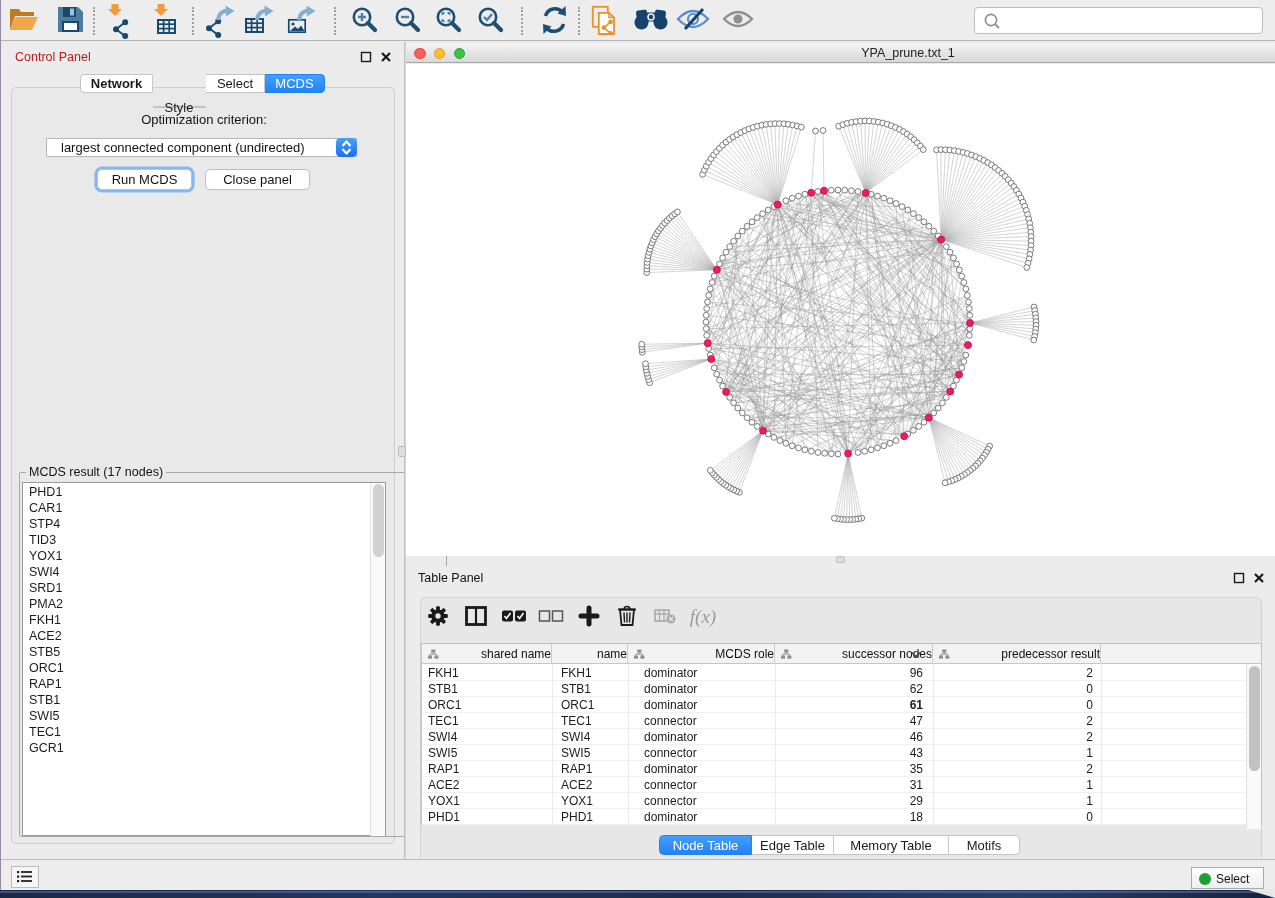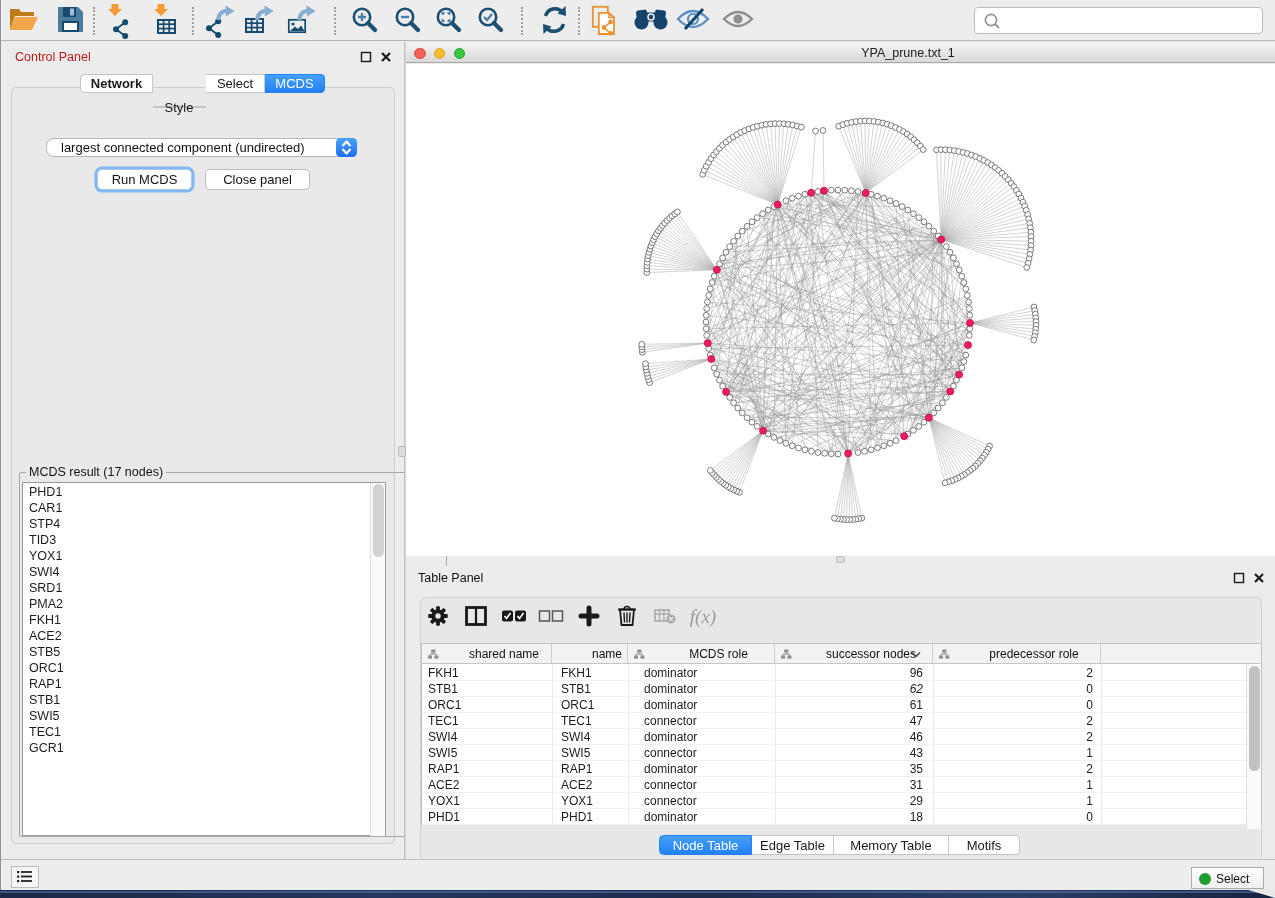--- a/index.html
+++ b/index.html
@@ -14,21 +14,21 @@
 
 #cpanel { position:absolute; left:1px; top:42px; width:404px; height:817px; background:#ececec; }
 #cpanel .title { position:absolute; left:14px; top:8px; font-size:12.5px; color:#b91c1c; }
 #tabpane { position:absolute; left:10px; top:45px; width:384px; height:757px; background:#e9e9e9; border:1px solid #cecece; border-radius:5px; }
 .seg { position:absolute; display:flex; height:19px; font-size:13px; z-index:5; }
 .seg .sg { background:#fff; border-top:1px solid #c3c3c3; border-bottom:1px solid #c3c3c3; border-right:1px solid #c9c9c9; color:#1a1a1a; display:flex; align-items:center; justify-content:center; }
 .seg .sg:first-child { border-left:1px solid #c3c3c3; border-radius:4.5px 0 0 4.5px; }
 .seg .sg:last-child { border-radius:0 4.5px 4.5px 0; border-right:1px solid #c3c3c3; }
 .seg .sel { background:linear-gradient(#44a0f9,#2381f6); color:#fff; border-color:#2381f6 !important; }
 #optlabel { position:absolute; left:0; top:24px; width:384px; text-align:center; font-size:13px; color:#141414; }
-#dropdown { position:absolute; left:34px; top:50px; width:311px; height:19px; background:#fff; border:1px solid #b6b6b6; border-radius:8px; font-size:13px; line-height:17px; padding-left:14px; color:#111; }
+#dropdown { position:absolute; left:34px; top:50px; width:311px; height:19px; background:#fff; border:1px solid #b6b6b6; border-radius:1px; font-size:13px; line-height:17px; padding-left:14px; color:#111; }
 #dropstep { position:absolute; right:-1px; top:-1px; width:21px; height:19px; background:linear-gradient(#47a2fa,#206df3); border-radius:4.5px; }
 .btn { position:absolute; height:21px; background:#fff; border:1px solid #bdbdbd; border-radius:5px; font-size:13px; text-align:center; line-height:19px; color:#141414; }
 #fieldset { position:absolute; left:7px; top:384px; width:428px; height:365px; border:1px solid #a9a9a9; border-radius:2px; }
 #fieldset .legend { position:absolute; left:6px; top:-8px; background:#e9e9e9; padding:0 3px; font-size:12.5px; color:#141414; }
 #listbox { position:absolute; left:2px; top:9px; width:364px; height:354px; background:#fff; border:1px solid #9b9b9b; font-size:12.5px; }
 #listbox .items { position:absolute; left:6px; top:1px; line-height:16px; }
 #lbsb { position:absolute; right:0px; top:0px; width:15px; height:353px; background:#fafafa; border-left:1px solid #e2e2e2; }
 #lbsb .thumb { position:absolute; left:1.5px; top:1px; width:11px; height:73px; background:#d2d2d2; border-radius:6px; }
 
 #vsplit { position:absolute; left:404px; top:42px; width:2px; height:817px; background:#d6d6d6; border-left:1px solid #c2c2c2; }
@@ -40,21 +40,21 @@
 #netcanvas { position:absolute; left:0; top:21px; width:869px; height:492px; background:#fff; }
 
 #hgrip { position:absolute; left:836px; top:556px; width:9px; height:7px; background:#dcdcdc; border:1px solid #c0c0c0; border-radius:2px; }
 
 #tpanel { position:absolute; left:406px; top:566px; width:869px; height:293px; background:#ececec; }
 #tpanel .title { position:absolute; left:12px; top:5px; font-size:12.5px; color:#111; }
 #ttoolpane { position:absolute; left:14px; top:31px; width:842px; height:261px; background:#e7e7e7; border:1px solid #d2d2d2; border-radius:6px 6px 0 0; border-bottom:none; }
 #ttable { position:absolute; left:15px; top:77px; width:841px; height:182px; background:#fff; border:1px solid #c2c2c2; font-size:12px; }
 #thead { position:absolute; left:0; top:0; width:839px; height:20px; background:#f3f3f3; border-bottom:1px solid #c6c6c6; }
 .hcell { position:absolute; top:0; height:20px; border-right:1px solid #cccccc; }
-.hlab { position:absolute; top:3px; width:100%; text-align:center; font-size:12px; color:#111;padding-left:35px; }
+.hlab { position:absolute; top:3px; width:100%; text-align:right; font-size:12px; color:#111;padding-left:35px; }
 .gridv { position:absolute; top:20px; width:0; height:160px; border-left:1px solid #ebebeb; }
 .row { position:absolute; left:0; width:824px; height:16px; border-bottom:1px solid #f0f0f0; }
 .c { position:absolute; top:1px; white-space:nowrap; }
 #tsb { position:absolute; right:0; top:20px; width:15px; height:165px; background:#fafafa; border-left:1px solid #e0e0e0; }
 #tsb .thumb { position:absolute; left:1.5px; top:2px; width:11px; height:105px; background:#c2c2c2; border-radius:6px; }
 
 #statusbar { position:absolute; left:0; top:859px; width:1275px; height:31px; background:#ededed; border-top:1px solid #bdbdbd; }
 #hambtn { position:absolute; left:11px; top:6px; width:28px; height:22px; background:#f6f6f6; border:1px solid #bbb; }
 #membtn { position:absolute; left:1191px; top:7px; width:73px; height:22px; background:linear-gradient(#fdfdfd,#efefef); border:1px solid #ababab; font-size:12px; }
 #membtn .dot { position:absolute; left:7px; top:5px; width:12px; height:12px; border-radius:50%; background:#1d9e33; }
@@ -209,20 +209,21 @@
 </div>
 </div>
 
 <div id="cpanel">
  <div class="title">Control Panel</div>
  <svg width="36" height="14" style="position:absolute;left:358px;top:8px">
   <rect x="2.5" y="2.5" width="9" height="9" fill="none" stroke="#1a1a1a" stroke-width="1.4"></rect>
   <path d="M23 3 L31 11 M31 3 L23 11" stroke="#1a1a1a" stroke-width="2.2"></path>
  </svg>
  <div id="tabpane">
+  <div id="optlabel">Optimization criterion:</div>
   <div id="dropdown">largest connected component (undirected)
    <div id="dropstep">
     <svg width="21" height="19">
             <path d="M6.5 8 L10.5 3.5 L14.5 8" fill="none" stroke="#fff" stroke-width="2.1" stroke-linejoin="round"></path>
             <path d="M6.5 11 L10.5 15.5 L14.5 11" fill="none" stroke="#fff" stroke-width="2.1" stroke-linejoin="round"></path>
           </svg>
    </div>
   </div>
   <div class="btn" style="left:85px;top:81px;width:95px;box-shadow:0 0 0 2.6px #85b7f3;border-color:#a9c7ec;">Run MCDS</div>
   <div class="btn" style="left:193px;top:81px;width:105px;">Close panel</div>
@@ -1092,21 +1093,21 @@
    <div class="hcell" style="left:130px;width:76px;">
           <div class="hlab">name</div>
         </div>
    <div class="hcell" style="left:206px;width:147px;">
           <div class="hlab">MCDS role</div>
         </div>
    <div class="hcell" style="left:353px;width:158px;">
           <div class="hlab">successor nodes</div>
         </div>
    <div class="hcell" style="left:511px;width:168px;">
-          <div class="hlab">predecessor role</div>
+          <div class="hlab">predecessor result</div>
         </div>
    <svg width="839" height="20" style="position:absolute;left:0;top:0">
     <g fill="#909090">
             <g transform="translate(6,5.5)">
               <rect x="3.2" y="0" width="4.2" height="3.2"></rect>
               <rect x="0" y="6" width="4" height="3.2"></rect>
               <rect x="6.4" y="6" width="4" height="3.2"></rect>
               <path d="M5.3 3.2 L5.3 4.6 M2 6 L2 4.6 L8.4 4.6 L8.4 6" fill="none" stroke="#909090" stroke-width="1"></path>
             </g>
             <g transform="translate(212,5.5)">
@@ -1135,28 +1136,28 @@
         <div class="c" style="left:6px;">FKH1</div>
         <div class="c" style="left:139px;">FKH1</div>
         <div class="c" style="left:222px;">dominator</div>
         <div class="c" style="left:353px;width:148px;text-align:right;">96</div>
         <div class="c" style="left:511px;width:160px;text-align:right;">2</div>
       </div>
   <div class="row" style="top:37px;">
         <div class="c" style="left:6px;">STB1</div>
         <div class="c" style="left:139px;">STB1</div>
         <div class="c" style="left:222px;">dominator</div>
-        <div class="c" style="left:353px;width:148px;text-align:right;font-style:italic;">62</div>
+        <div class="c" style="left:353px;width:148px;text-align:right;">62</div>
         <div class="c" style="left:511px;width:160px;text-align:right;">0</div>
       </div>
   <div class="row" style="top:53px;">
         <div class="c" style="left:6px;">ORC1</div>
         <div class="c" style="left:139px;">ORC1</div>
         <div class="c" style="left:222px;">dominator</div>
-        <div class="c" style="left:353px;width:148px;text-align:right;">61</div>
+        <div class="c" style="left:353px;width:148px;text-align:right;font-weight:bold;">61</div>
         <div class="c" style="left:511px;width:160px;text-align:right;">0</div>
       </div>
   <div class="row" style="top:69px;">
         <div class="c" style="left:6px;">TEC1</div>
         <div class="c" style="left:139px;">TEC1</div>
         <div class="c" style="left:222px;">connector</div>
         <div class="c" style="left:353px;width:148px;text-align:right;">47</div>
         <div class="c" style="left:511px;width:160px;text-align:right;">2</div>
       </div>
   <div class="row" style="top:85px;">

